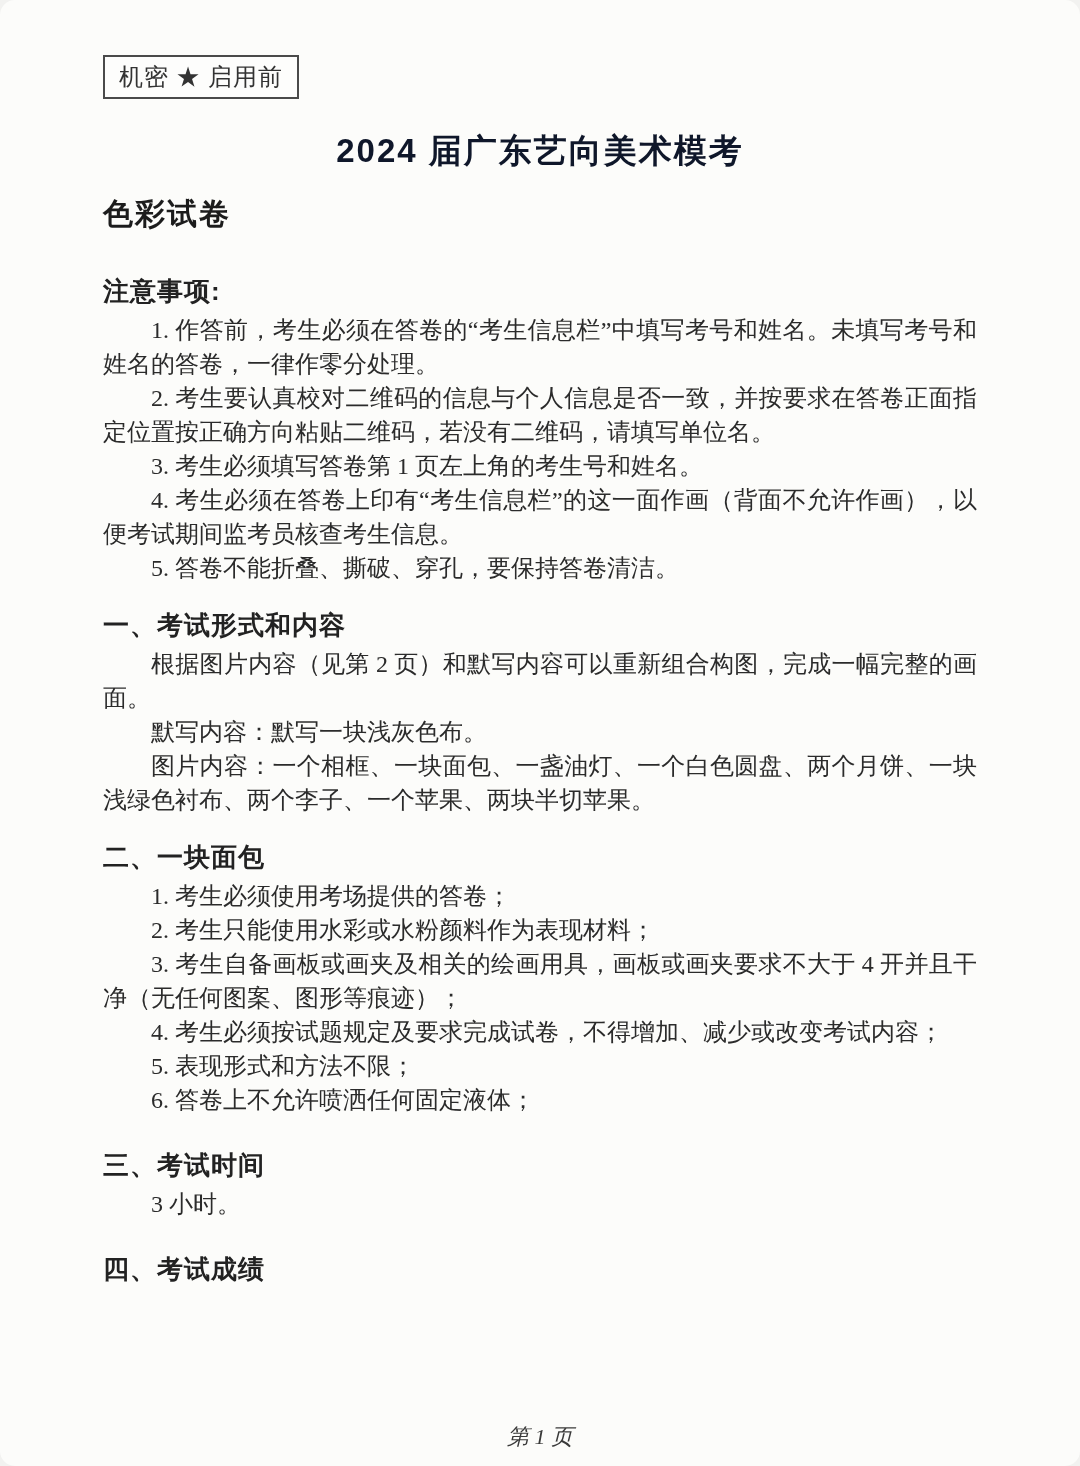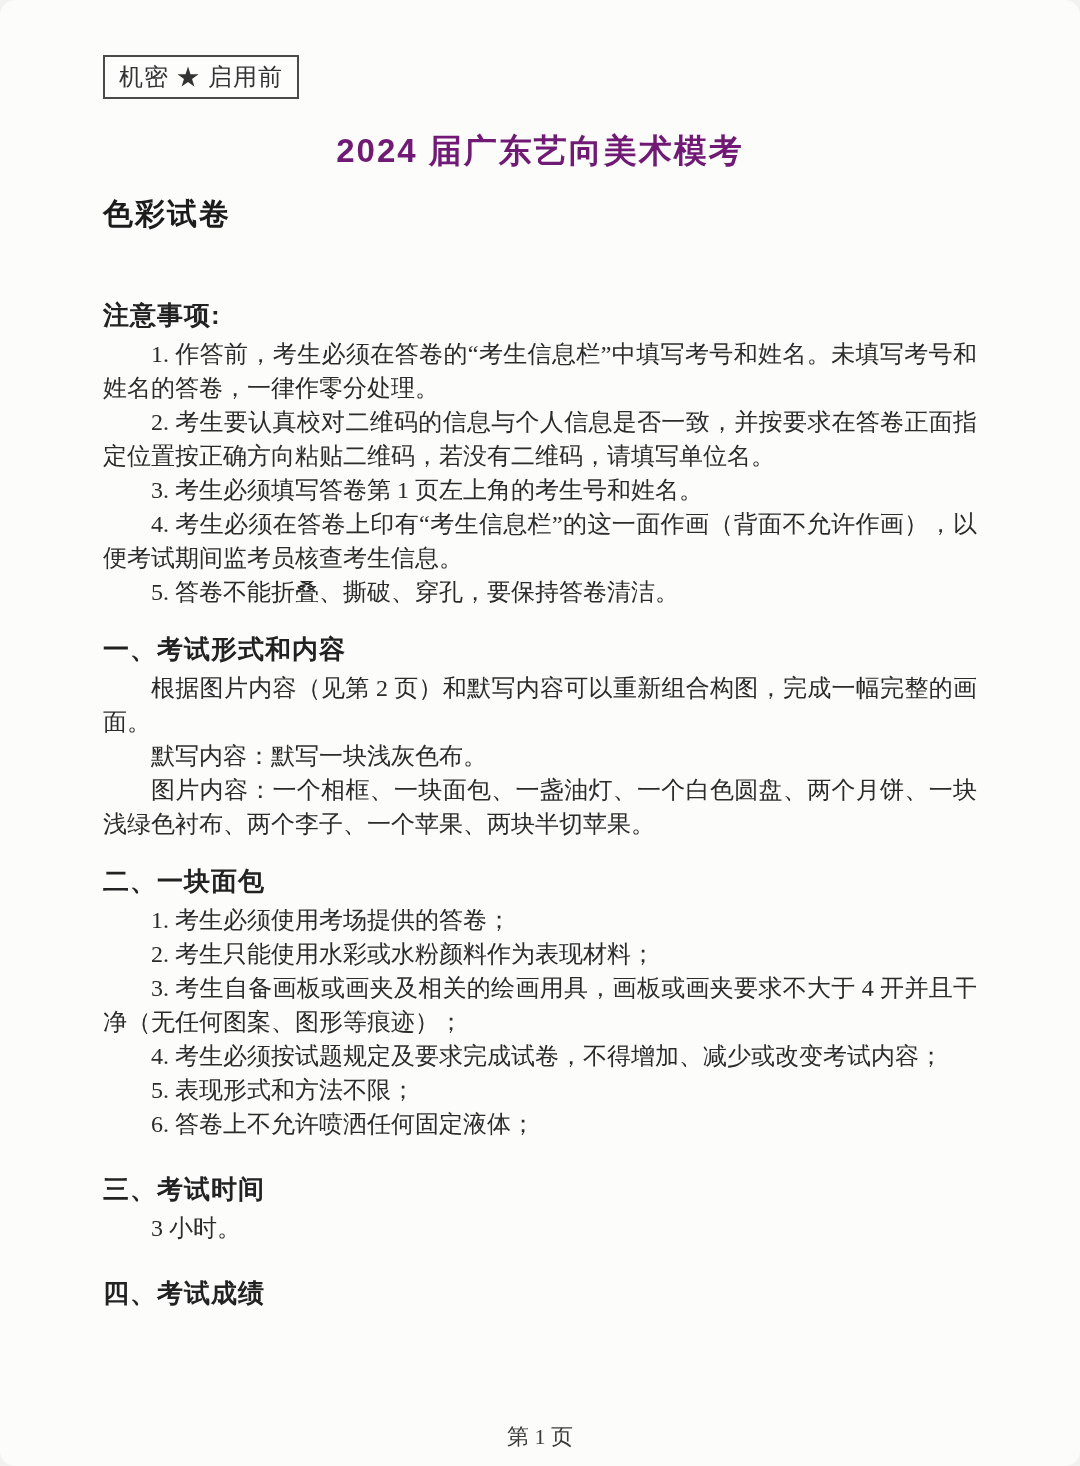--- a/index.html
+++ b/index.html
@@ -27,32 +27,32 @@
     background: #fdfdfc;
   }
   .title {
     margin-top: 32px;
     text-align: center;
     font-family: "Liberation Sans", "DejaVu Sans", sans-serif;
     font-weight: bold;
     font-size: 33px;
     line-height: 40px;
     letter-spacing: 2px;
-    color: #701a75;
+    color: #0f172a;
   }
   .subtitle {
     margin-top: 24px;
     font-family: "Liberation Sans", "DejaVu Sans", sans-serif;
     font-weight: bold;
     font-size: 30px;
     line-height: 38px;
     letter-spacing: 2px;
     color: #1c1c1c;
   }
-  .notice { margin-top: 64px; }
+  .notice { margin-top: 40px; }
   .section-heading {
     font-family: "Liberation Sans", "DejaVu Sans", sans-serif;
     font-weight: bold;
     font-size: 26px;
     line-height: 36px;
     margin-bottom: 4px;
     color: #222;
     letter-spacing: 1px;
   }
   .body-par {
@@ -65,20 +65,21 @@
   .section { margin-top: 22px; }
   .section.wide-gap { margin-top: 30px; }
   .page-footer {
     position: absolute;
     left: 0;
     right: 0;
     bottom: 14px;
     text-align: center;
     font-size: 22px;
     color: #3a3a3a;
+    font-style: italic;
   }
 </style>
 </head>
 <body>
 
 <div class="page">
 
   <div class="classification-box">
     <span>机密 ★ 启用前</span>
   </div>

